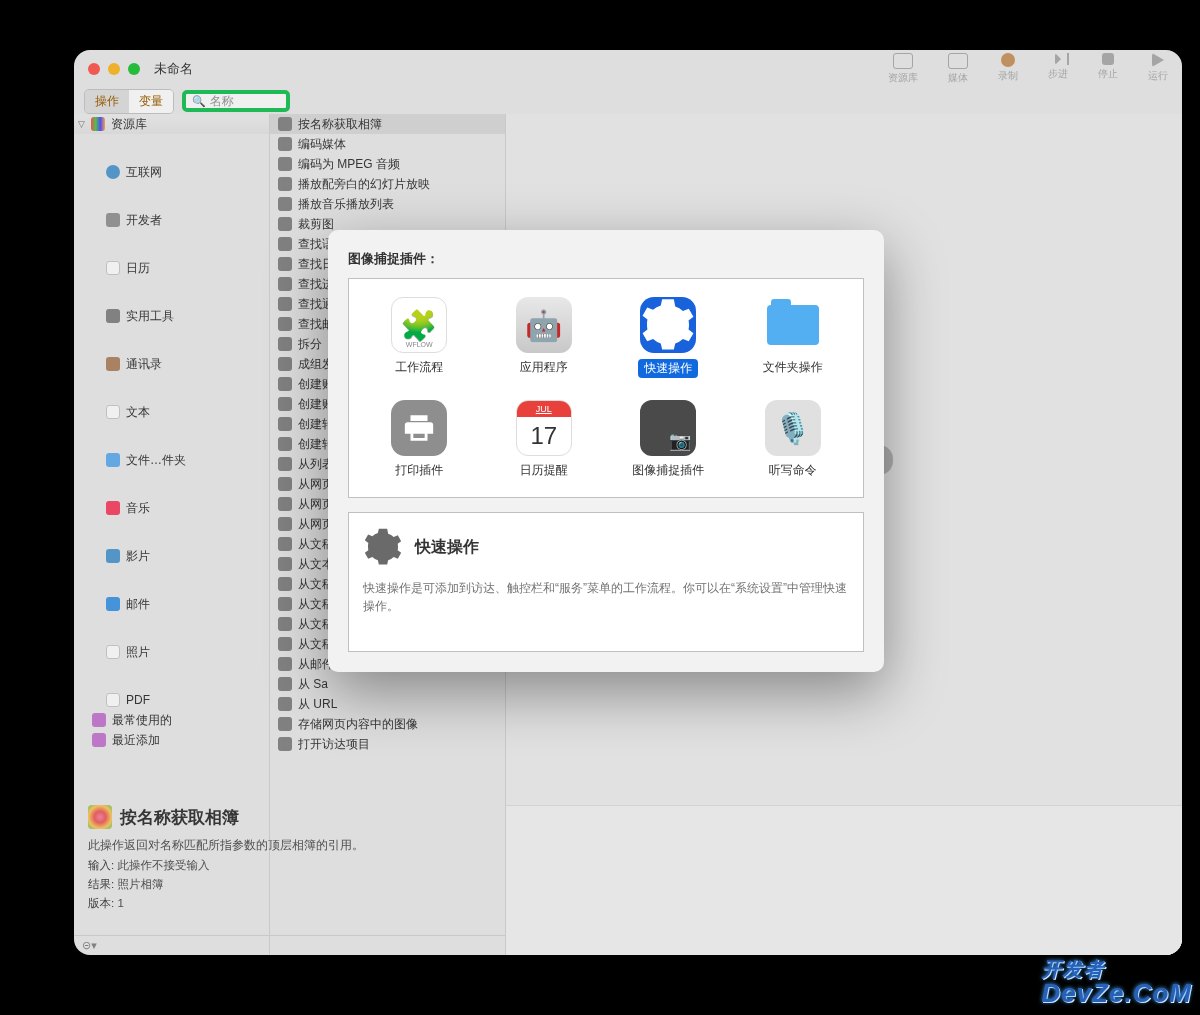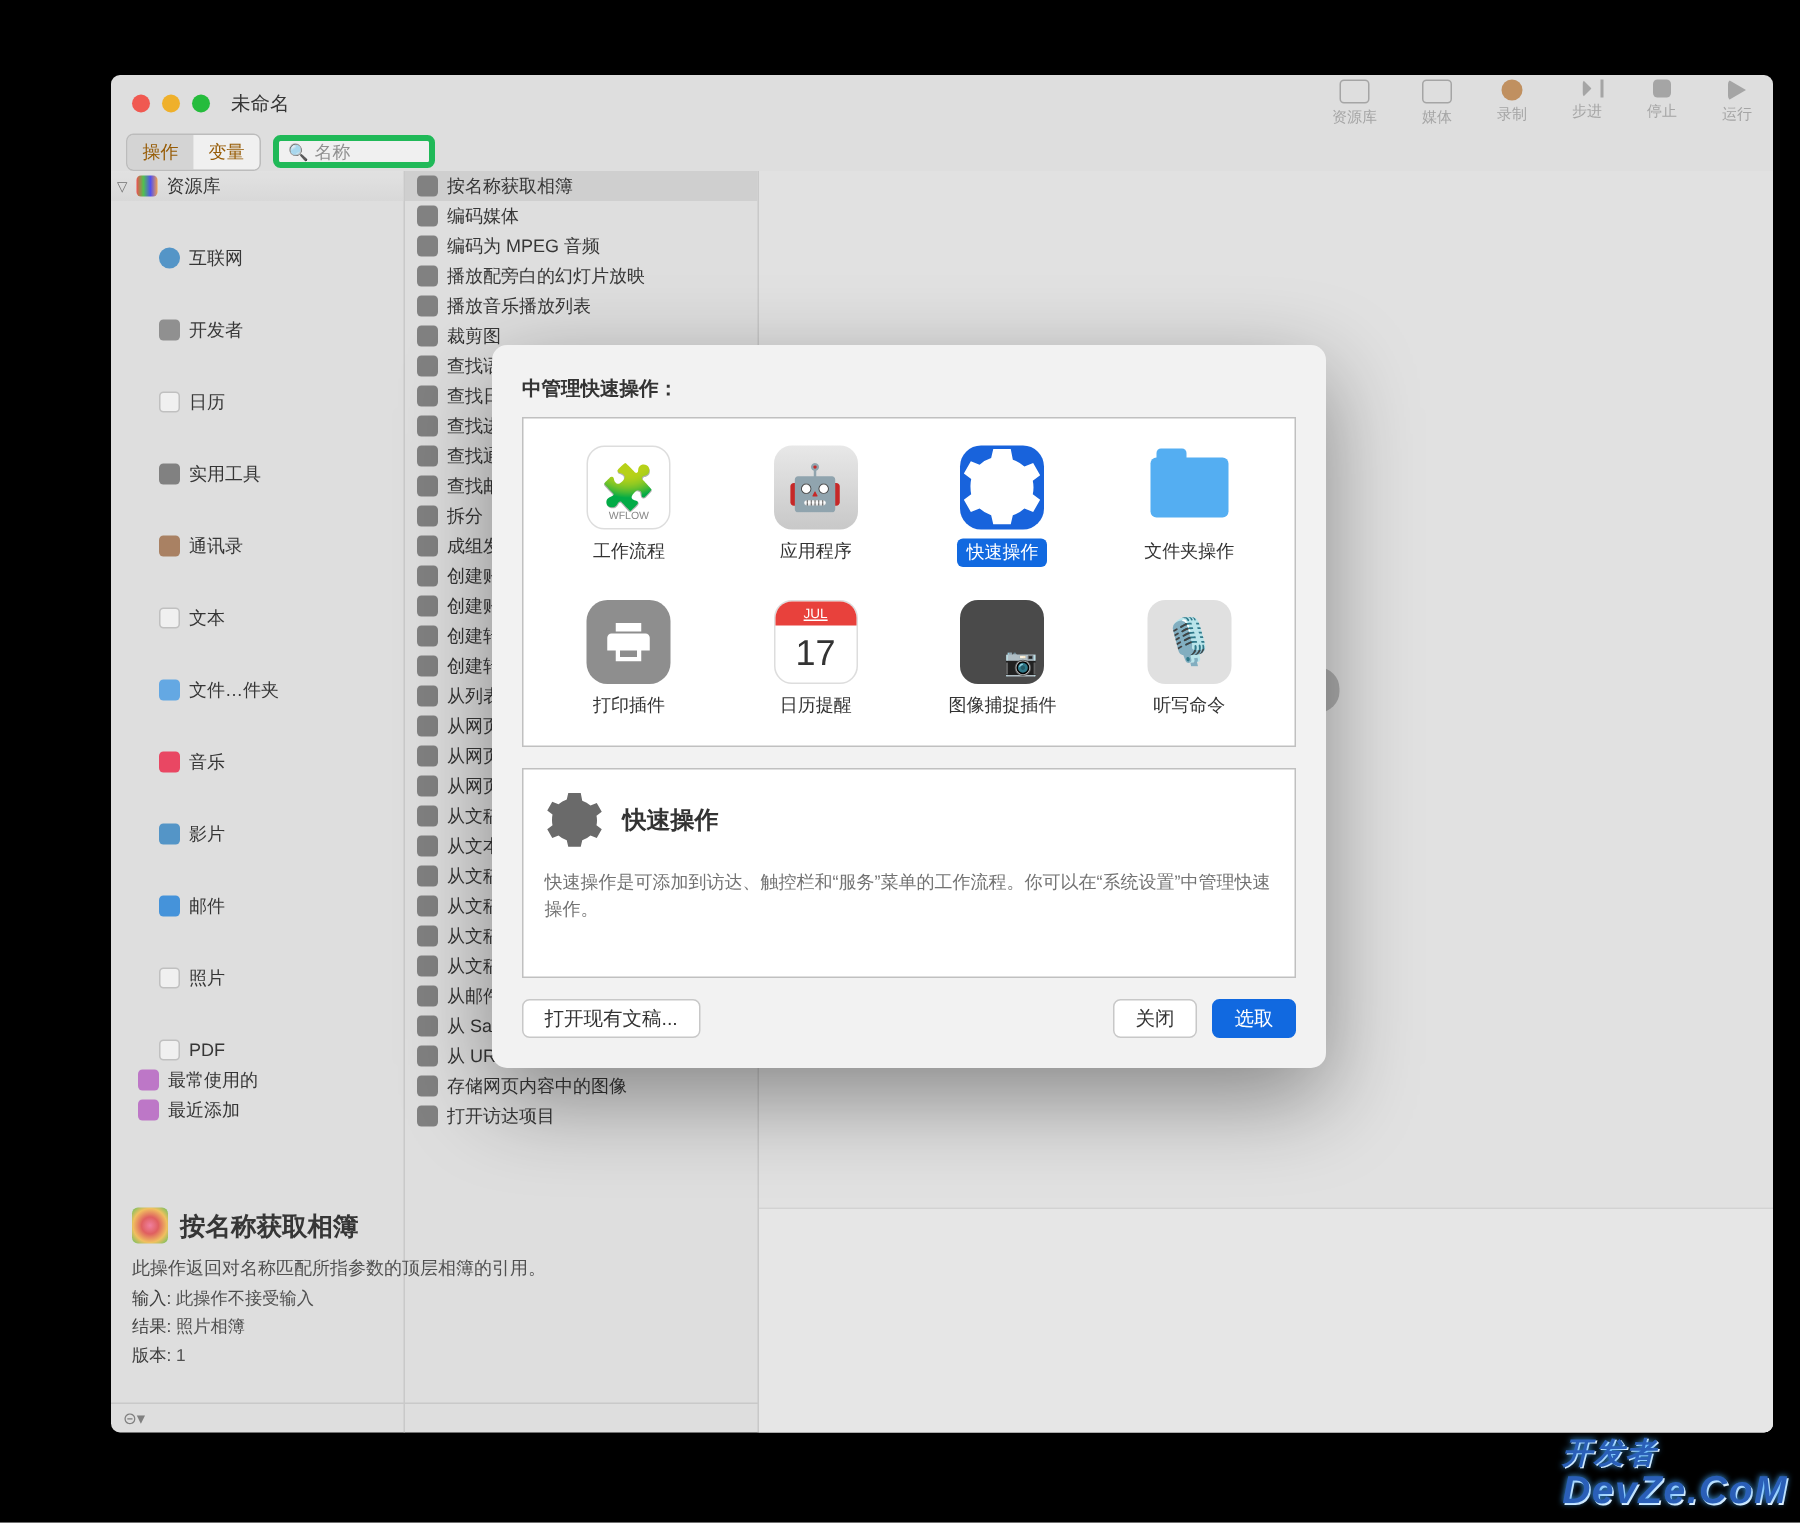--- a/index.html
+++ b/index.html
@@ -1,17 +1,17 @@
 <!DOCTYPE html>
 <html><head>
 <meta charset="utf-8">
 <style>
 * { box-sizing: border-box; margin: 0; padding: 0; font-family: -apple-system, "Helvetica Neue", Arial, sans-serif; }
 body { background: #000; width: 1200px; height: 1015px; position: relative; }
-.window { position: absolute; left: 74px; top: 50px; width: 1108px; height: 905px; background: #ececec; border-radius: 6px; box-shadow: 0 10px 40px rgba(0,0,0,0.5); overflow: hidden; }
+.window { position: absolute; left: 74px; top: 50px; width: 1108px; height: 905px; background: #ececec; border-radius: 16px; box-shadow: 0 10px 40px rgba(0,0,0,0.5); overflow: hidden; }
 .titlebar { height: 38px; display: flex; align-items: center; padding: 0 14px; }
 .traffic { display: flex; gap: 8px; margin-right: 14px; }
 .dot { width: 12px; height: 12px; border-radius: 50%; }
 .dot.red { background: #ff5f57; }
 .dot.yellow { background: #febc2e; }
 .dot.green { background: #28c840; }
 .title { font-size: 13px; color: #3a3a3a; font-weight: 500; }
 .tbicons { margin-left: auto; display: flex; gap: 30px; color: #b0b0b0; font-size: 10px; text-align: center; }
 .tbi { display: flex; flex-direction: column; align-items: center; gap: 2px; }
 .tbi-icon { width: 20px; height: 16px; border: 1.5px solid #b0b0b0; border-radius: 3px; }
@@ -358,21 +358,21 @@
     <div class="info-row"><span class="info-label">版本:</span> <span>1</span></div>
   </div>
   <div class="footer">
     <span>⊝▾</span>
   </div>
 
   <div class="overlay"></div>
 </div>
 
 <div class="modal">
-  <div class="modal-title">中管理快速操作：</div>
+  <div class="modal-title">图像捕捉插件：</div>
   <div class="grid-box">
     <div class="cell">
       <div class="cell-icon ci-wflow">🧩</div>
       <span class="cell-label">工作流程</span>
     </div>
     <div class="cell">
       <div class="cell-icon ci-app">🤖</div>
       <span class="cell-label">应用程序</span>
     </div>
     <div class="cell sel">
@@ -417,24 +417,18 @@
     <div class="desc-head">
       <div class="desc-gear">
         <svg viewBox="0 0 24 24" width="40" height="40">
             <path fill="#6a6a6a" d="M12 8a4 4 0 100 8 4 4 0 000-8zm9 4a8.9 8.9 0 00-.2-1.9l2.1-1.6-2-3.5-2.5 1a9 9 0 00-3.3-1.9L14.5 1h-5l-.6 2.6A9 9 0 005.6 5.5l-2.5-1-2 3.5 2.1 1.6A8.9 8.9 0 003 12c0 .65.07 1.3.2 1.9L1.1 15.5l2 3.5 2.5-1a9 9 0 003.3 1.9l.6 2.6h5l.6-2.6a9 9 0 003.3-1.9l2.5 1 2-3.5-2.1-1.6c.13-.6.2-1.25.2-1.9z"></path>
           </svg>
       </div>
       <div class="desc-title">快速操作</div>
     </div>
     <div class="desc-text">快速操作是可添加到访达、触控栏和“服务”菜单的工作流程。你可以在“系统设置”中管理快速操作。</div>
   </div>
-  <div class="modal-btns">
-    <button class="btn">打开现有文稿...</button>
-    <span class="spacer"></span>
-    <button class="btn">关闭</button>
-    <button class="btn primary">选取</button>
-  </div>
 </div>
 
 <div class="watermark">
   <span class="top">开发者</span>
   <span>DevZe.CoM</span>
 </div>
 
 </body></html>

